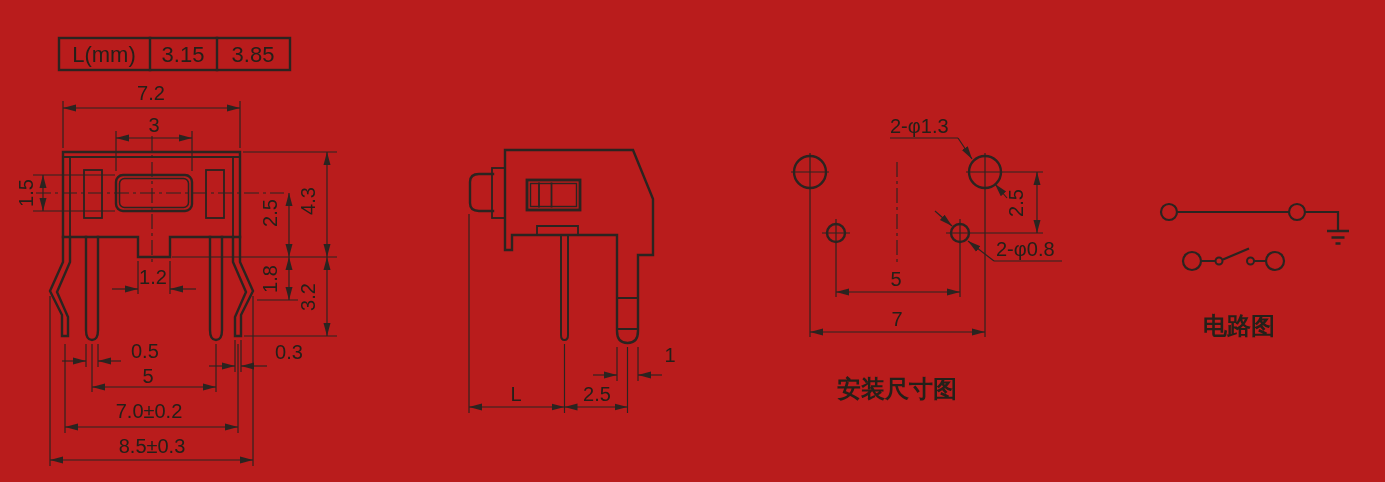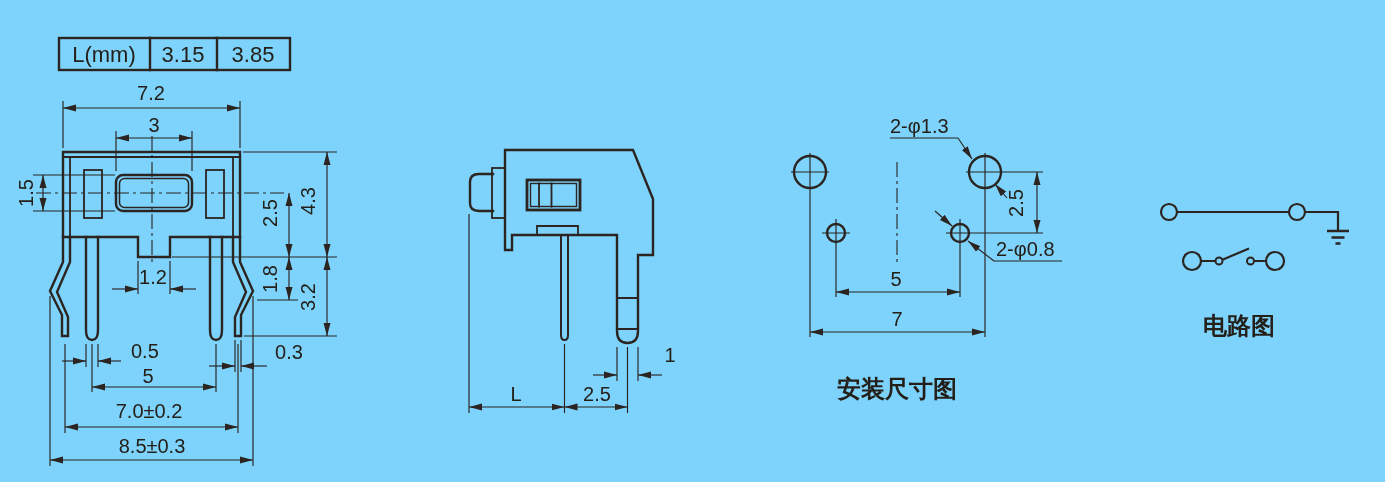--- a/index.html
+++ b/index.html
@@ -1,16 +1,16 @@
 <!DOCTYPE html>
 <html><head>
 <meta charset="utf-8">
 <style>
   html,body{margin:0;padding:0;background:#ffffff;}
-  .page{position:relative;width:1385px;height:482px;background:#7dd3fc;overflow:hidden;}
+  .page{position:relative;width:1385px;height:482px;background:#b91c1c;overflow:hidden;}
   svg{display:block;}
   .ol{fill:none;stroke:#2b2420;stroke-width:2.4;stroke-linejoin:miter;stroke-linecap:square;}
   .ol2{fill:none;stroke:#2b2420;stroke-width:1.8;stroke-linejoin:miter;stroke-linecap:square;}
   .thin{fill:none;stroke:#2b2420;stroke-width:1.15;stroke-linecap:butt;}
   .cl{fill:none;stroke:#2b2420;stroke-width:1.1;stroke-dasharray:15 4 3 4;}
   .txt{font-family:"Liberation Sans","DejaVu Sans",sans-serif;font-size:20px;fill:#242019;}
   .tbl{font-family:"Liberation Sans","DejaVu Sans",sans-serif;font-size:22px;fill:#242019;}
   .cap{font-family:"Liberation Sans","DejaVu Sans",sans-serif;font-size:24px;font-weight:600;fill:#242019;}
   .mid{text-anchor:middle;}
 </style>

